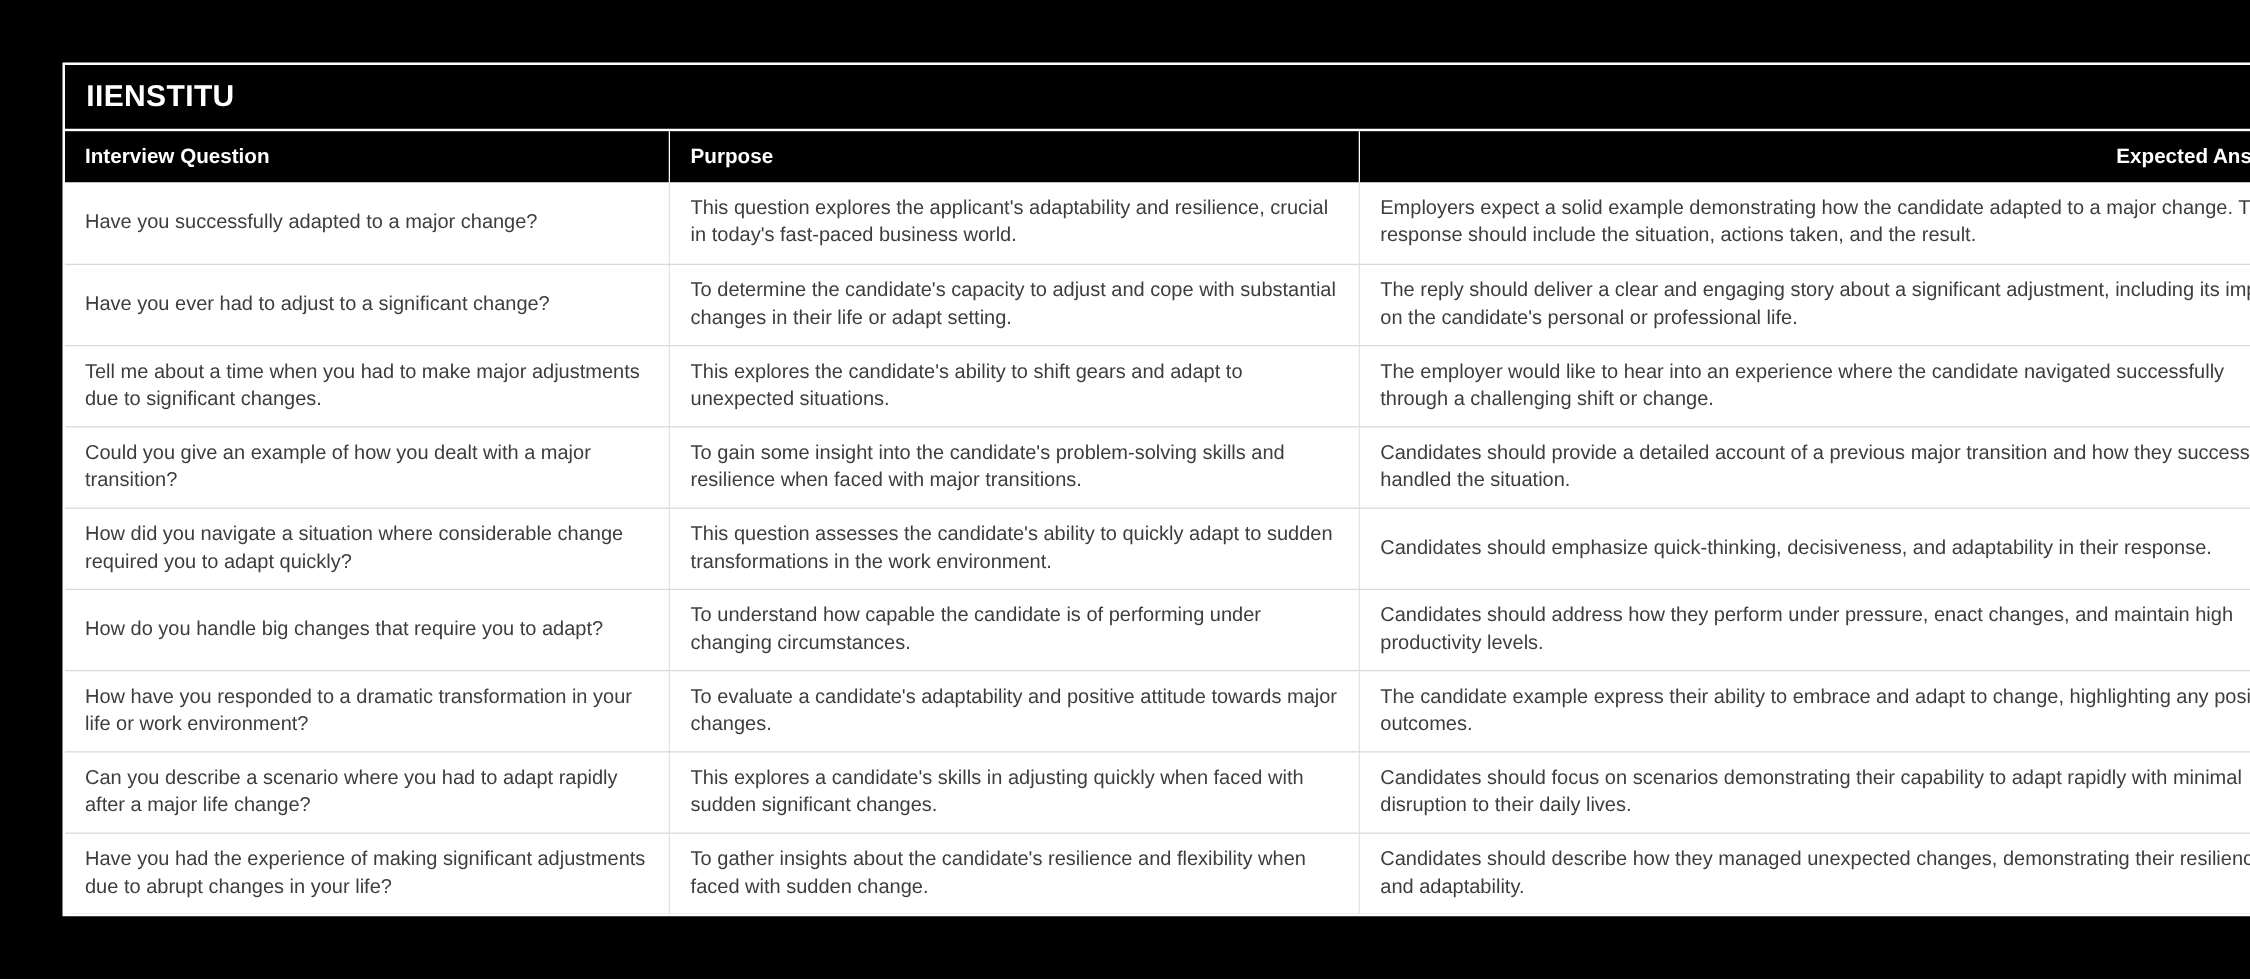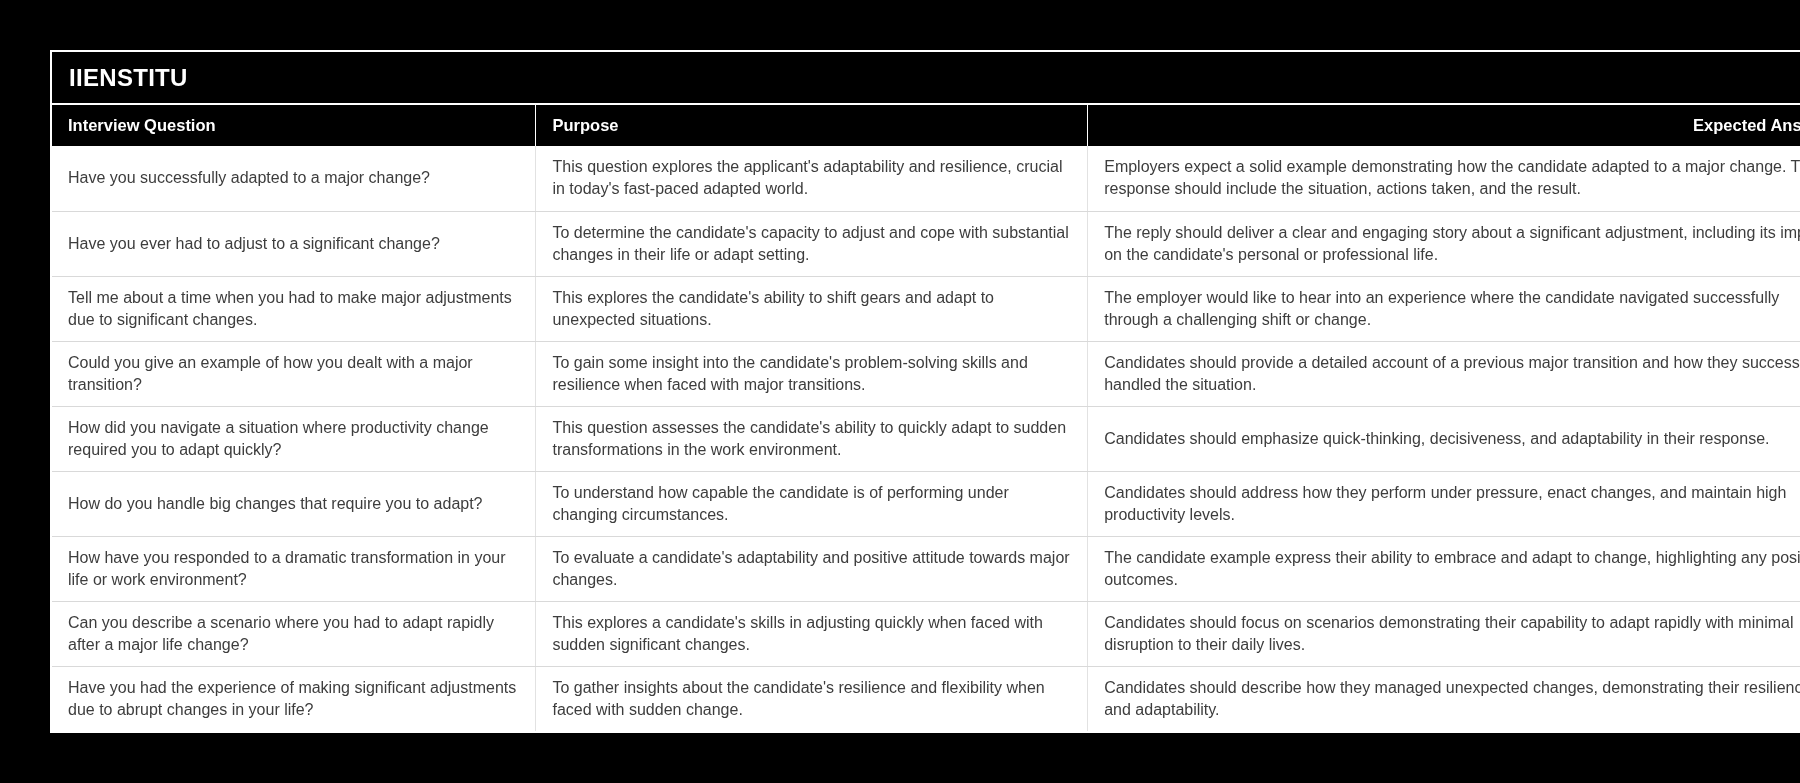--- a/index.html
+++ b/index.html
@@ -97,40 +97,40 @@
       <thead>
         <tr>
           <th>Interview Question</th>
           <th>Purpose</th>
           <th>Expected Answer</th>
         </tr>
       </thead>
       <tbody>
         <tr>
           <td>Have you successfully adapted to a major change?</td>
-          <td>This question explores the applicant's adaptability and resilience, crucial in today's fast-paced adapted world.</td>
+          <td>This question explores the applicant's adaptability and resilience, crucial in today's fast-paced business world.</td>
           <td>Employers expect a solid example demonstrating how the candidate adapted to a major change. The response should include the situation, actions taken, and the result.</td>
         </tr>
         <tr>
           <td>Have you ever had to adjust to a significant change?</td>
           <td>To determine the candidate's capacity to adjust and cope with substantial changes in their life or adapt setting.</td>
           <td>The reply should deliver a clear and engaging story about a significant adjustment, including its impact on the candidate's personal or professional life.</td>
         </tr>
         <tr>
           <td>Tell me about a time when you had to make major adjustments due to significant changes.</td>
           <td>This explores the candidate's ability to shift gears and adapt to unexpected situations.</td>
           <td>The employer would like to hear into an experience where the candidate navigated successfully through a challenging shift or change.</td>
         </tr>
         <tr>
           <td>Could you give an example of how you dealt with a major transition?</td>
           <td>To gain some insight into the candidate's problem-solving skills and resilience when faced with major transitions.</td>
           <td>Candidates should provide a detailed account of a previous major transition and how they successfully handled the situation.</td>
         </tr>
         <tr>
-          <td>How did you navigate a situation where productivity change required you to adapt quickly?</td>
+          <td>How did you navigate a situation where considerable change required you to adapt quickly?</td>
           <td>This question assesses the candidate's ability to quickly adapt to sudden transformations in the work environment.</td>
           <td>Candidates should emphasize quick-thinking, decisiveness, and adaptability in their response.</td>
         </tr>
         <tr>
           <td>How do you handle big changes that require you to adapt?</td>
           <td>To understand how capable the candidate is of performing under changing circumstances.</td>
           <td>Candidates should address how they perform under pressure, enact changes, and maintain high productivity levels.</td>
         </tr>
         <tr>
           <td>How have you responded to a dramatic transformation in your life or work environment?</td>

